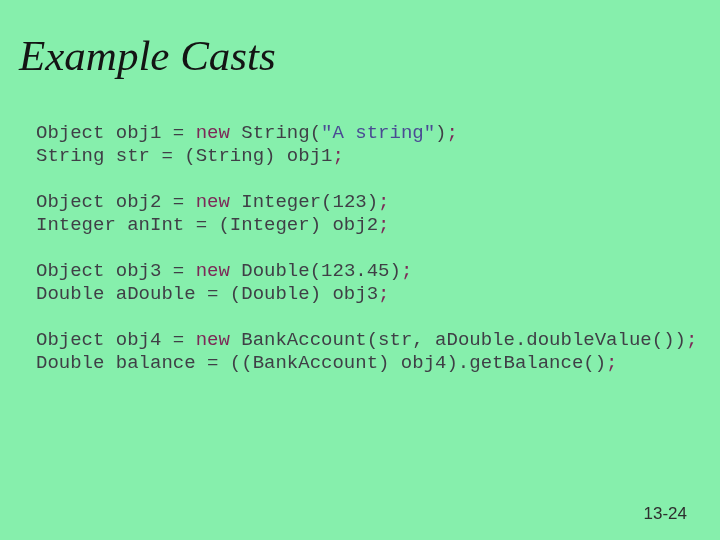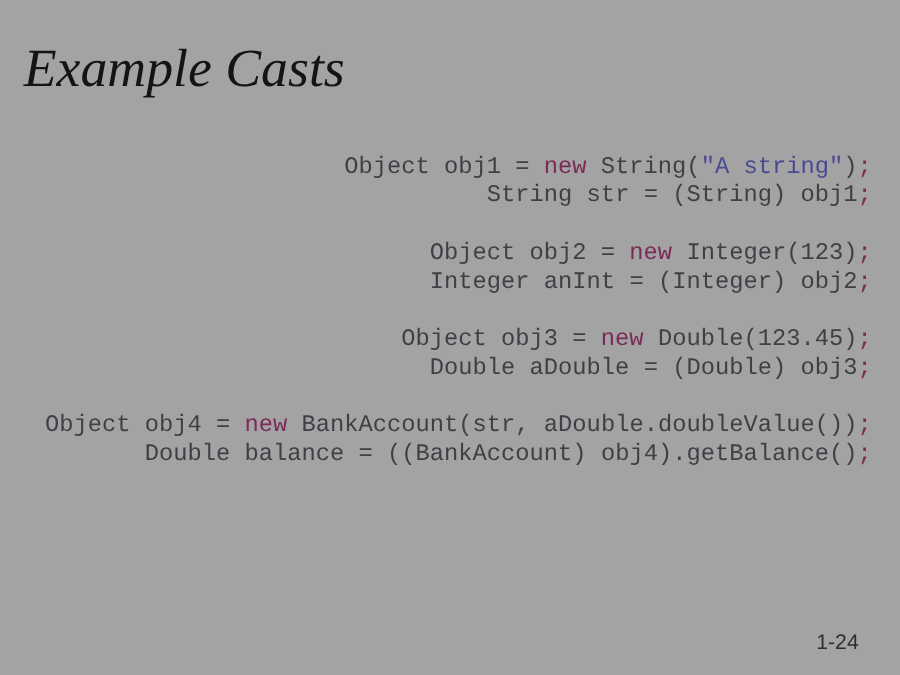--- a/index.html
+++ b/index.html
@@ -4,24 +4,23 @@
 <style>
   html, body {
     margin: 0;
     padding: 0;
     background: #ffffff;
   }
   .slide {
     position: relative;
     width: 720px;
     height: 540px;
-    background: #a3a3a3;
+    background: #86efac;
     overflow: hidden;
     font-family: "Liberation Sans", sans-serif;
-    text-align: right;
   }
   .slide-title {
     position: absolute;
     left: 19px;
     top: 30px;
     font-family: "Liberation Serif", serif;
     font-style: italic;
     font-weight: normal;
     font-size: 43px;
     line-height: 52px;
@@ -58,14 +57,14 @@
   }
 </style>
 </head>
 <body>
 
 <div class="slide">
   <h1 class="slide-title">Example Casts</h1>
 
   <div class="code-area"><div class="code-block"><div class="code-line"><span class="seg-plain">Object obj1 = </span><span class="seg-keyword">new</span><span class="seg-plain"> String(</span><span class="seg-string">"A string"</span><span class="seg-plain">)</span><span class="seg-keyword">;</span></div><div class="code-line"><span class="seg-plain">String str = (String) obj1</span><span class="seg-keyword">;</span></div></div><div class="code-block"><div class="code-line"><span class="seg-plain">Object obj2 = </span><span class="seg-keyword">new</span><span class="seg-plain"> Integer(123)</span><span class="seg-keyword">;</span></div><div class="code-line"><span class="seg-plain">Integer anInt = (Integer) obj2</span><span class="seg-keyword">;</span></div></div><div class="code-block"><div class="code-line"><span class="seg-plain">Object obj3 = </span><span class="seg-keyword">new</span><span class="seg-plain"> Double(123.45)</span><span class="seg-keyword">;</span></div><div class="code-line"><span class="seg-plain">Double aDouble = (Double) obj3</span><span class="seg-keyword">;</span></div></div><div class="code-block"><div class="code-line"><span class="seg-plain">Object obj4 = </span><span class="seg-keyword">new</span><span class="seg-plain"> BankAccount(str, aDouble.doubleValue())</span><span class="seg-keyword">;</span></div><div class="code-line"><span class="seg-plain">Double balance = ((BankAccount) obj4).getBalance()</span><span class="seg-keyword">;</span></div></div></div>
 
-  <div class="page-number">1-24</div>
+  <div class="page-number">13-24</div>
 </div>
 
 </body></html>

